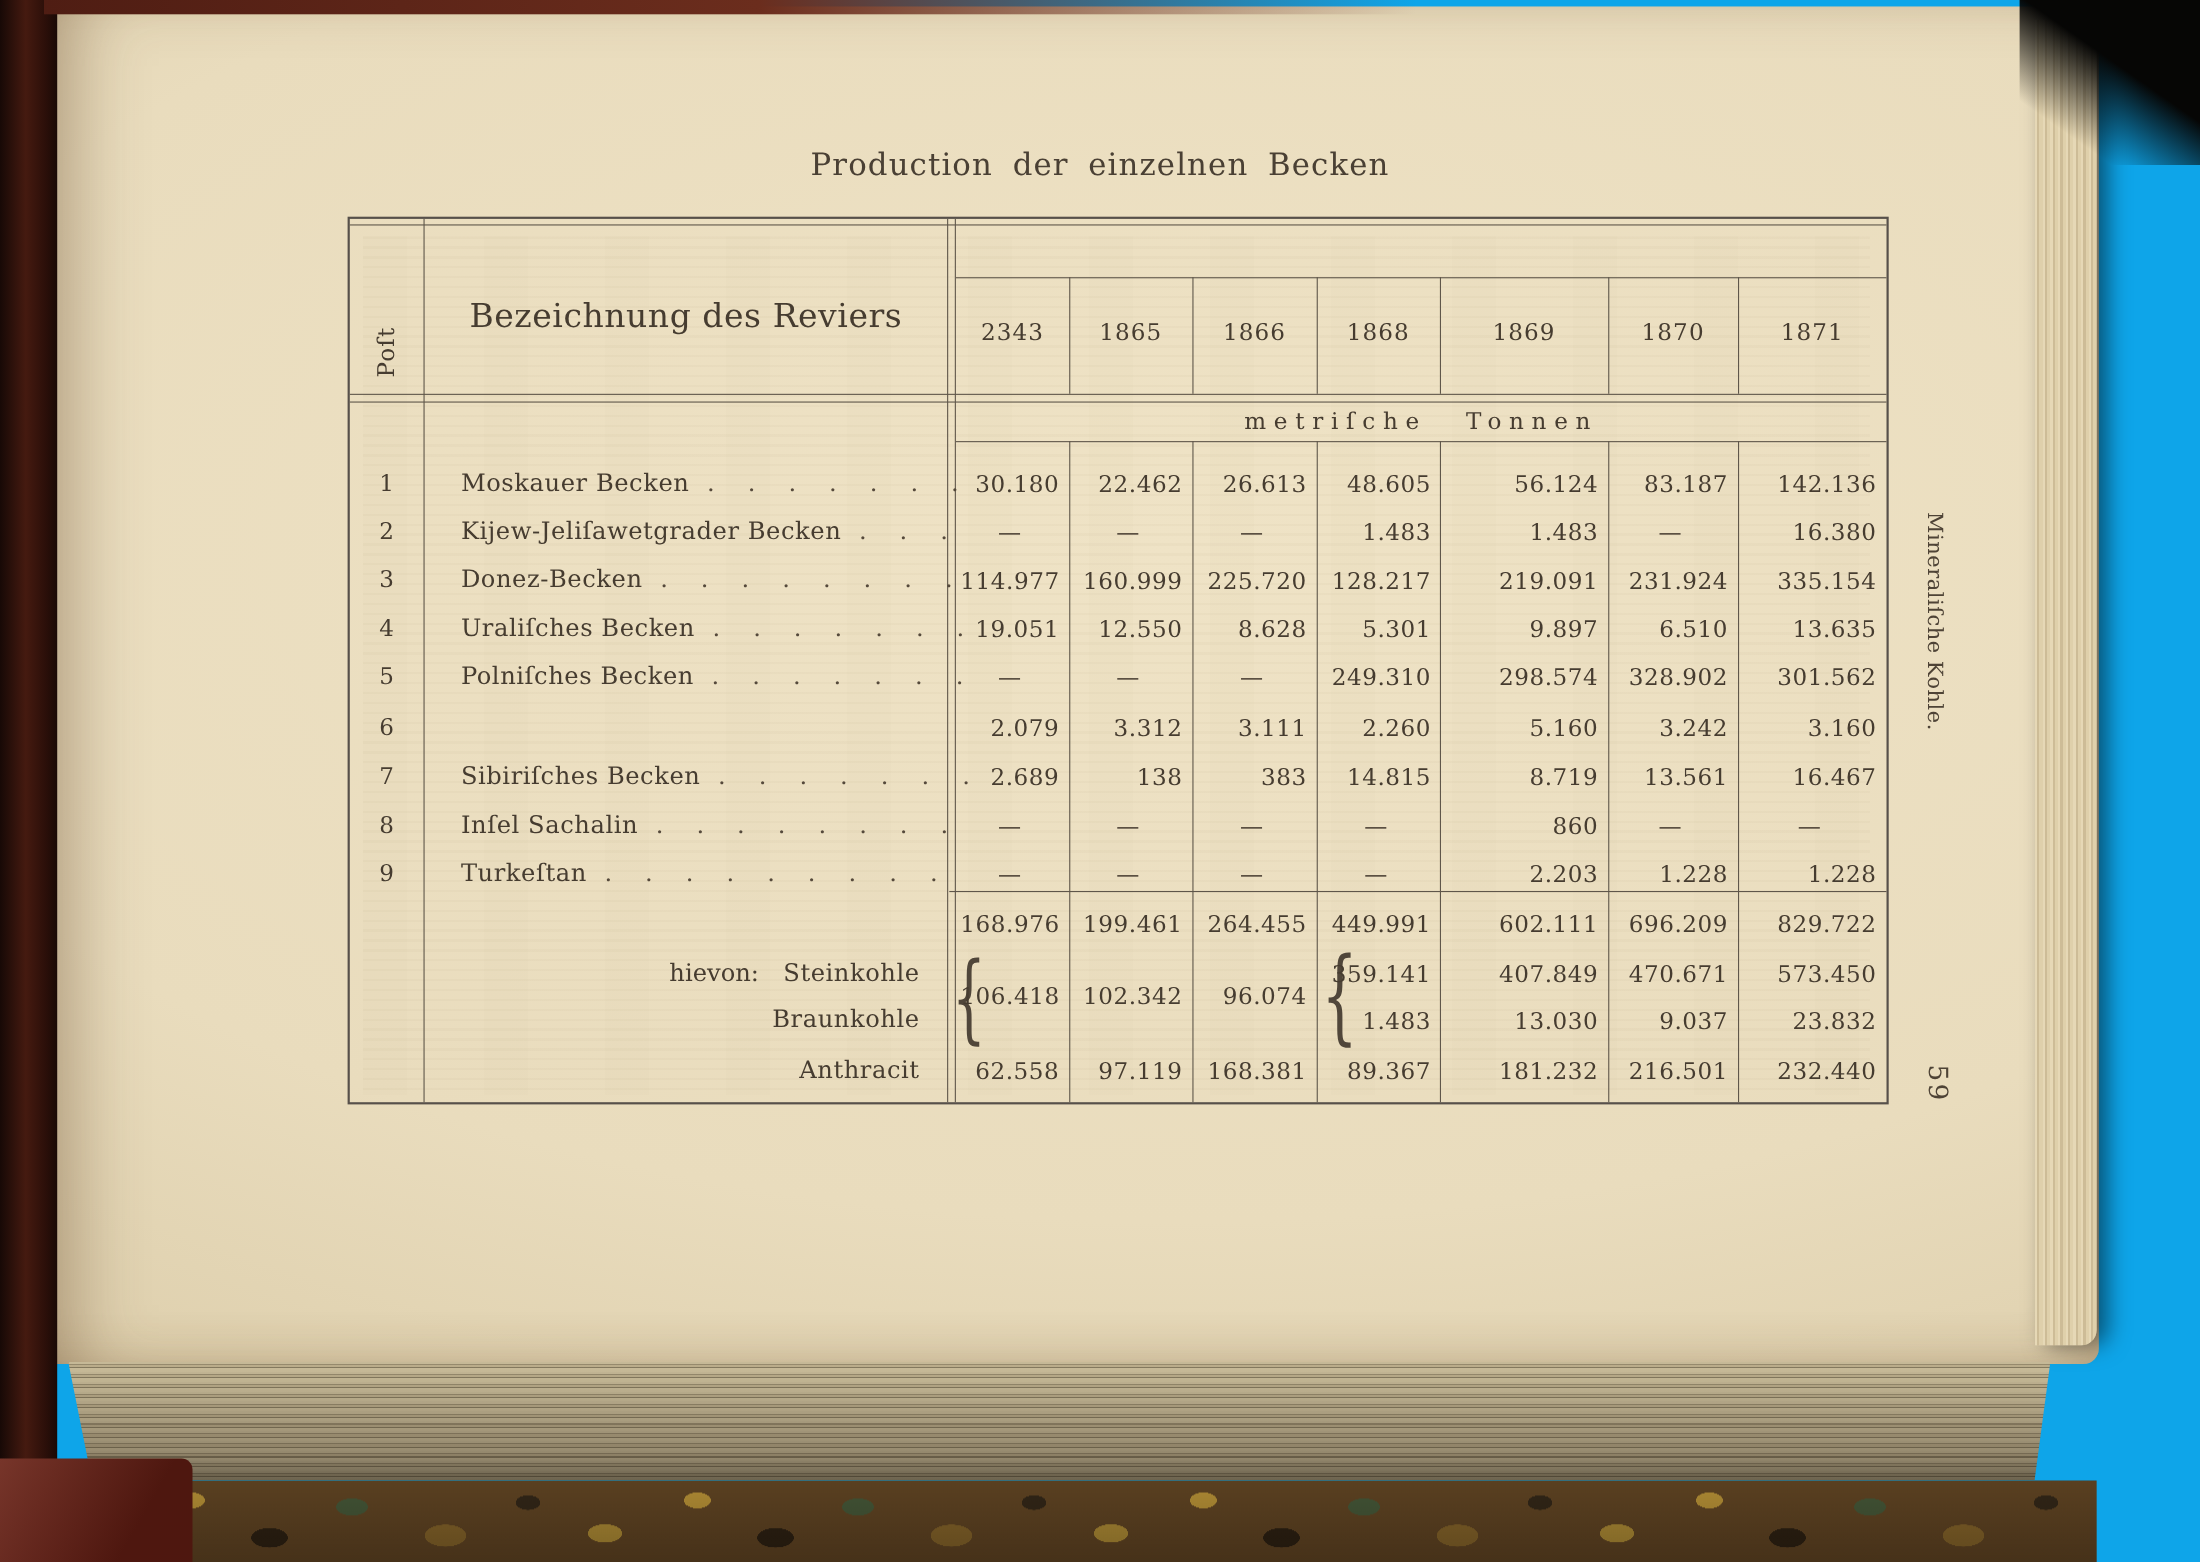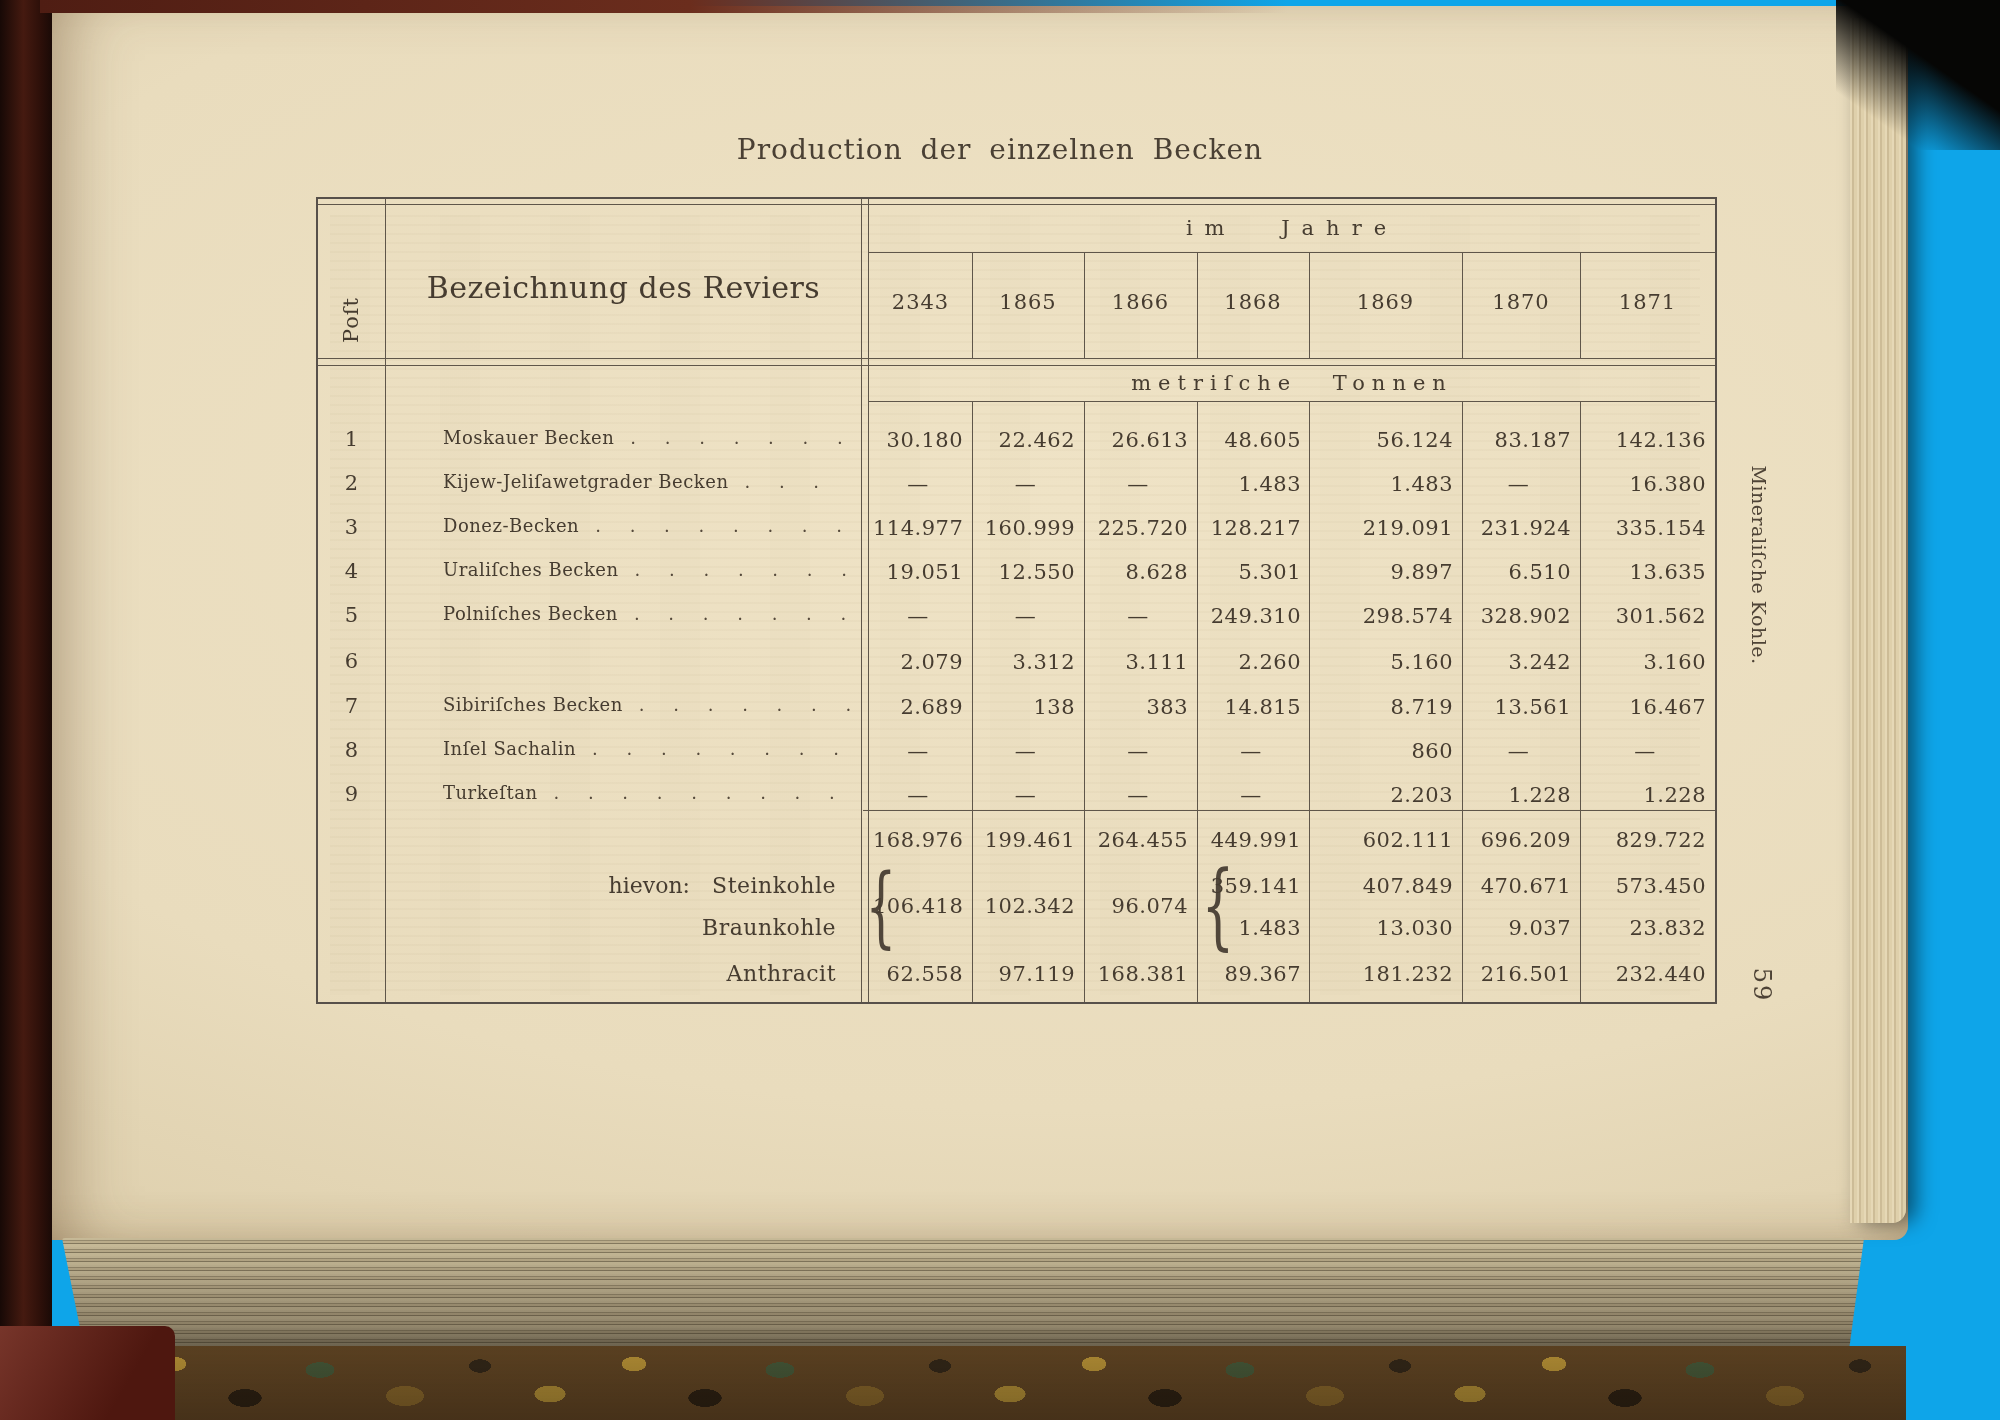--- a/index.html
+++ b/index.html
@@ -60,21 +60,21 @@
     transform:rotate(-90deg);letter-spacing:1px;}
   .hdr-rev{left:67px;top:71px;width:477px;height:26px;text-align:center;font-size:30px;letter-spacing:.5px;}
   .hdr-jahre{left:551px;top:17px;width:846px;height:26px;text-align:center;font-size:21px;
     letter-spacing:12px;word-spacing:26px;}
   .hdr-unit{left:551px;top:172px;width:846px;height:26px;text-align:center;font-size:21px;
     letter-spacing:7px;word-spacing:22px;}
   .yv{top:91px;height:26px;text-align:center;font-size:21px;letter-spacing:1px;}
   .y1{left:551px;width:103px;} .y2{left:654px;width:112px;} .y3{left:766px;width:113px;}
   .y4{left:879px;width:112px;} .y5{left:991px;width:153px;} .y6{left:1144px;width:118px;} .y7{left:1262px;width:135px;}
   .num{left:0;width:67px;height:26px;text-align:center;font-size:21px;}
-  .lbl{left:125px;width:450px;height:26px;font-size:18px;letter-spacing:.5px;white-space:nowrap;}
+  .lbl{left:101px;width:450px;height:26px;font-size:22px;letter-spacing:.5px;white-space:nowrap;}
   .dots{margin-left:16px;word-spacing:22px;color:#55493b;}
   .val{height:26px;text-align:right;font-size:21px;letter-spacing:.5px;line-height:26px;}
   .val.dash{text-align:center;}
   .c1{left:555px;width:90px;} .c2{left:658px;width:99px;} .c3{left:770px;width:100px;}
   .c4{left:883px;width:100px;} .c5{left:995px;width:140px;} .c6{left:1148px;width:105px;} .c7{left:1266px;width:122px;}
   .rw1{top:228px;} .rw2{top:272px;} .rw3{top:316px;} .rw4{top:360px;} .rw5{top:404px;}
   .rw6{top:450px;} .rw7{top:495px;} .rw8{top:539px;} .rw9{top:583px;}
   .rtot{top:628px;} .rst{top:674px;} .rcomb{top:694px;} .rbr{top:716px;} .ran{top:762px;}
   .tlbl{left:60px;width:458px;height:26px;text-align:right;font-size:22px;letter-spacing:.5px;}
   .hievon{left:60px;width:312px;height:26px;text-align:right;font-size:22px;}
@@ -124,21 +124,20 @@
     <div class="vline vy x6"></div>
     <div class="vline vd x1"></div>
     <div class="vline vd x2"></div>
     <div class="vline vd x3"></div>
     <div class="vline vd x4"></div>
     <div class="vline vd x5"></div>
     <div class="vline vd x6"></div>
 
     <div class="hdr-post">Poſt</div>
     <div class="hdr-rev">Bezeichnung des Reviers</div>
-    <div class="hdr-jahre">im Jahre</div>
     <div class="yv y1">2343</div>
     <div class="yv y2">1865</div>
     <div class="yv y3">1866</div>
     <div class="yv y4">1868</div>
     <div class="yv y5">1869</div>
     <div class="yv y6">1870</div>
     <div class="yv y7">1871</div>
     <div class="hdr-unit">metriſche Tonnen</div>
 
     <div class="num rw1">1</div>

